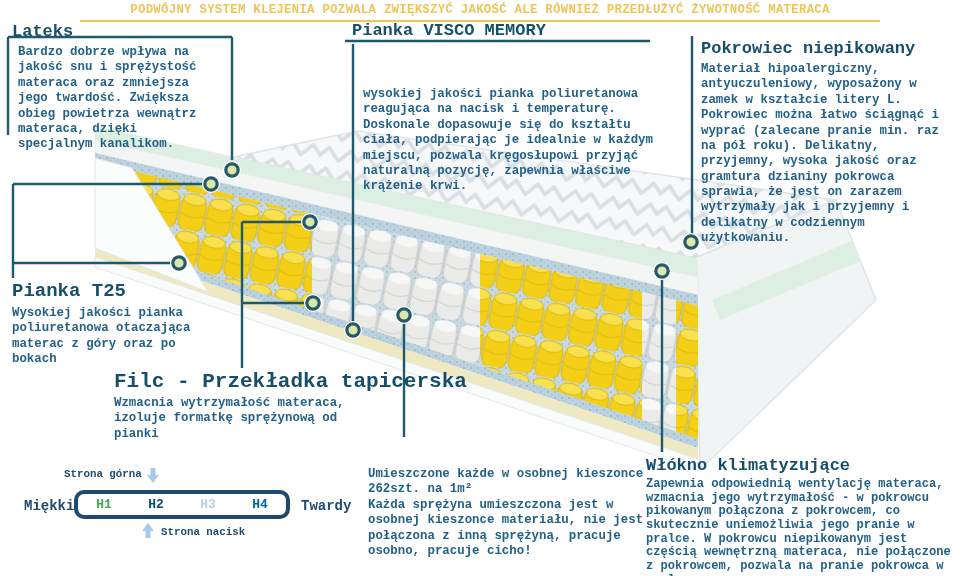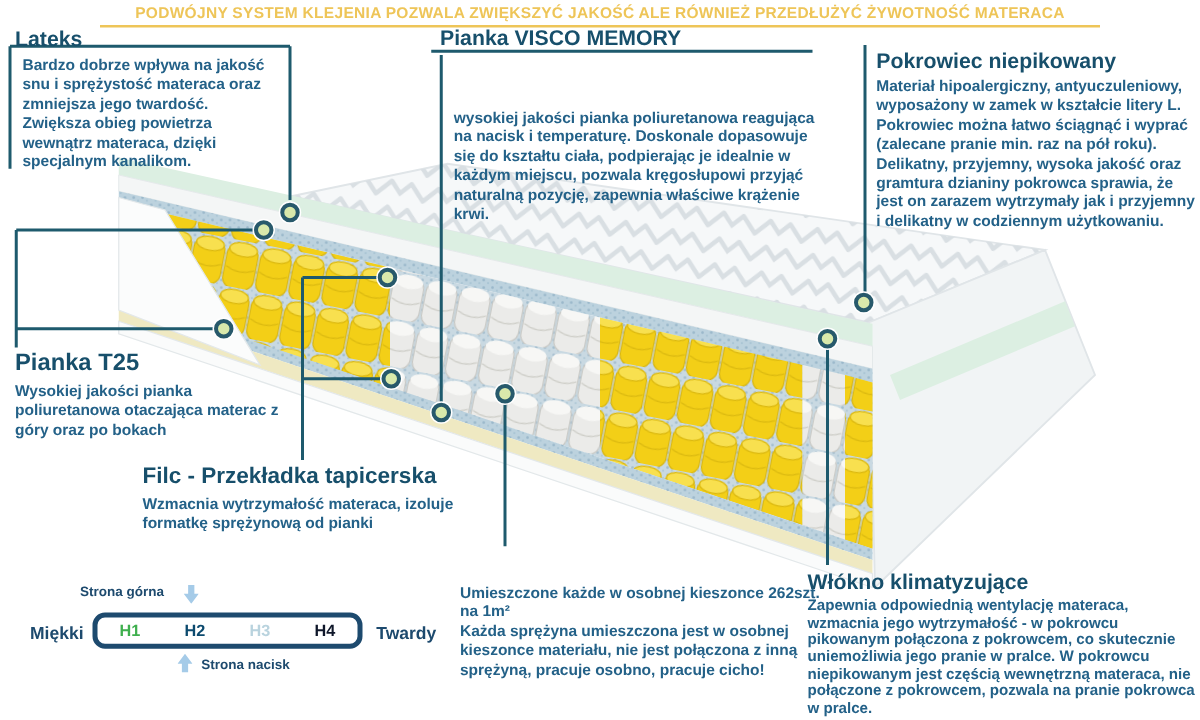--- a/index.html
+++ b/index.html
@@ -1,34 +1,34 @@
 <!DOCTYPE html>
 <html><head>
 <meta charset="utf-8">
 <style>
   html,body{margin:0;padding:0;background:#fff;}
   .stage{position:relative;width:960px;height:576px;overflow:hidden;background:#ffffff;
          font-family:"Liberation Sans",sans-serif;font-weight:bold;color:#225d80;}
   .stage *{box-sizing:border-box;}
   #scene{position:absolute;left:0;top:0;z-index:1;}
-  .txt{position:absolute;z-index:2;}
+  .txt{position:absolute;z-index:2;font-family:Liberation Mono, monospace;}
   .page-title{left:80px;right:80px;top:3px;text-align:center;color:#eec558;
               font-size:12.4px;letter-spacing:.25px;border-bottom:2px solid #eec558;
               padding-bottom:3px;white-space:nowrap;}
   .sec-header{font-size:17px;color:#174f6b;white-space:nowrap;}
   .sec-body{font-size:12.4px;line-height:1.24;color:#236188;}
   .lateks-header{left:12px;top:22px;}
   .lateks-body{left:18px;top:45px;width:200px;}
   .visco-header{left:352px;top:21px;}
   .visco-body{left:363px;top:47px;width:302px;margin-top:40px;}
   .pokrowiec-header{left:701px;top:39px;}
   .pokrowiec-body{left:701px;top:62px;width:258px;}
   .t25-header{left:12px;top:280px;font-size:19px;}
   .t25-body{left:12px;top:306px;width:215px;}
-  .filc-header{left:114px;top:370px;font-size:18px;}
+  .filc-header{left:114px;top:370px;font-size:21px;}
   .filc-body{left:114px;top:396px;width:270px;}
   .sprezyny-header{left:368px;top:443px;font-size:18px;}
   .sprezyny-body{left:368px;top:467px;width:300px;}
   .sprezyny-body p{margin:0 0 0 0;}
   .wlokno-header{left:646px;top:456px;}
   .wlokno-body{left:646px;top:478px;width:312px;font-size:12.1px;line-height:1.13;}
   
   .strona-gorna{left:64px;top:468px;font-size:10.8px;color:#1d4a6e;}
   .arrow-down{left:147px;top:468px;}
   .pill{left:74px;top:490px;width:216px;height:29px;border:4px solid #1d4a6e;border-radius:10px;
@@ -180,21 +180,21 @@
     <svg width="12" height="15" viewBox="0 0 12 15">
         <path d="M6,15 L0,7 H3.5 V0 H8.5 V7 H12 Z" fill="#a5cbe8"></path>
       </svg>
   </div>
 
   <div class="txt miekki">Miękki</div>
   <div class="txt pill">
     <span style="color: rgb(63, 175, 78);">H1</span>
     <span style="color: #0c4a6e;">H2</span>
     <span style="color: rgb(185, 211, 222);">H3</span>
-    <span style="color: #0f172a;">H4</span>
+    <span style="color: #0369a1;">H4</span>
   </div>
   <div class="txt twardy">Twardy</div>
 
   <div class="txt arrow-up">
     <svg width="12" height="15" viewBox="0 0 12 15">
         <path d="M6,0 L0,8 H3.5 V15 H8.5 V8 H12 Z" fill="#a5cbe8"></path>
       </svg>
   </div>
   <div class="txt strona-dolna">Strona nacisk</div>
 

